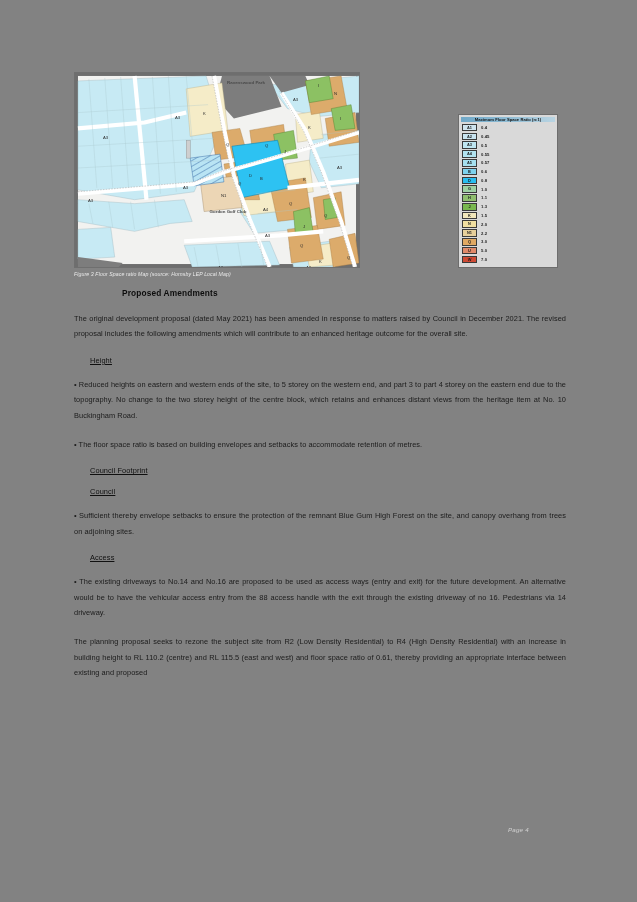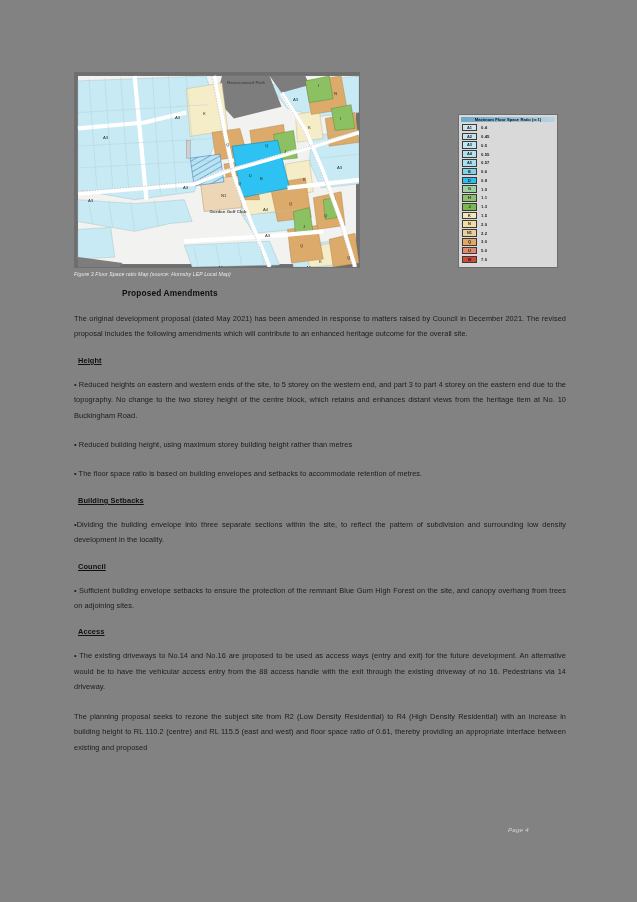--- a/index.html
+++ b/index.html
@@ -114,24 +114,24 @@
   h2.heading {
     font-size: 8.3px;
     font-weight: bold;
     color: #0d0d0d;
     margin: 0 0 13px 0;
     letter-spacing: .15px;
     padding-left: 48px;
   }
   h3.subheading {
     font-size: 7.4px;
-    font-weight: bold;
+    font-weight: normal;
     color: #101010;
     text-decoration: underline;
-    margin: 0 0 12px 4px;
+    margin: 0 0 12px 16px;
     letter-spacing: .1px;
   }
   p.para {
     font-size: 7.4px;
     line-height: 15.4px;
     color: #1b1b1b;
     margin: 0 0 14px 0;
     text-align: justify;
     letter-spacing: .05px;
   }
@@ -365,32 +365,30 @@
   <div id="body-text">
 
     <h2 class="heading">Proposed Amendments</h2>
 
     <p class="para">The original development proposal (dated May 2021) has been amended in response to matters raised by Council in December 2021. The revised proposal includes the following amendments which will contribute to an enhanced heritage outcome for the overall site.</p>
 
     <h3 class="subheading">Height</h3>
 
     <p class="para">• Reduced heights on eastern and western ends of the site, to 5 storey on the western end, and part 3 to part 4 storey on the eastern end due to the topography. No change to the two storey height of the centre block, which retains and enhances distant views from the heritage item at No. 10 Buckingham Road.</p>
 
-    <p class="para">• Reduced building height, using maximum storey building height rather than metres</p>
 
 
     <p class="para">• The floor space ratio is based on building envelopes and setbacks to accommodate retention of metres.</p>
 
-    <h3 class="subheading">Building Setbacks</h3>
-
-    <p class="para">•Dividing the building envelope into three separate sections within the site, to reflect the pattern of subdivision and surrounding low density development in the locality.</p>
+    <h3 class="subheading">Council Footprint</h3>
+
 
     <h3 class="subheading">Council</h3>
 
-    <p class="para">• Sufficient building envelope setbacks to ensure the protection of the remnant Blue Gum High Forest on the site, and canopy overhang from trees on adjoining sites.</p>
+    <p class="para">• Sufficient thereby envelope setbacks to ensure the protection of the remnant Blue Gum High Forest on the site, and canopy overhang from trees on adjoining sites.</p>
 
     <h3 class="subheading">Access</h3>
 
     <p class="para">• The existing driveways to No.14 and No.16 are proposed to be used as access ways (entry and exit) for the future development. An alternative would be to have the vehicular access entry from the 88 access handle with the exit through the existing driveway of no 16. Pedestrians via 14 driveway.</p>
 
     <p class="para">The planning proposal seeks to rezone the subject site from R2 (Low Density Residential) to R4 (High Density Residential) with an increase in building height to RL 110.2 (centre) and RL 115.5 (east and west) and floor space ratio of 0.61, thereby providing an appropriate interface between existing and proposed</p>
   </div>
 
   <div class="pagenum">Page 4</div>
 </div>

